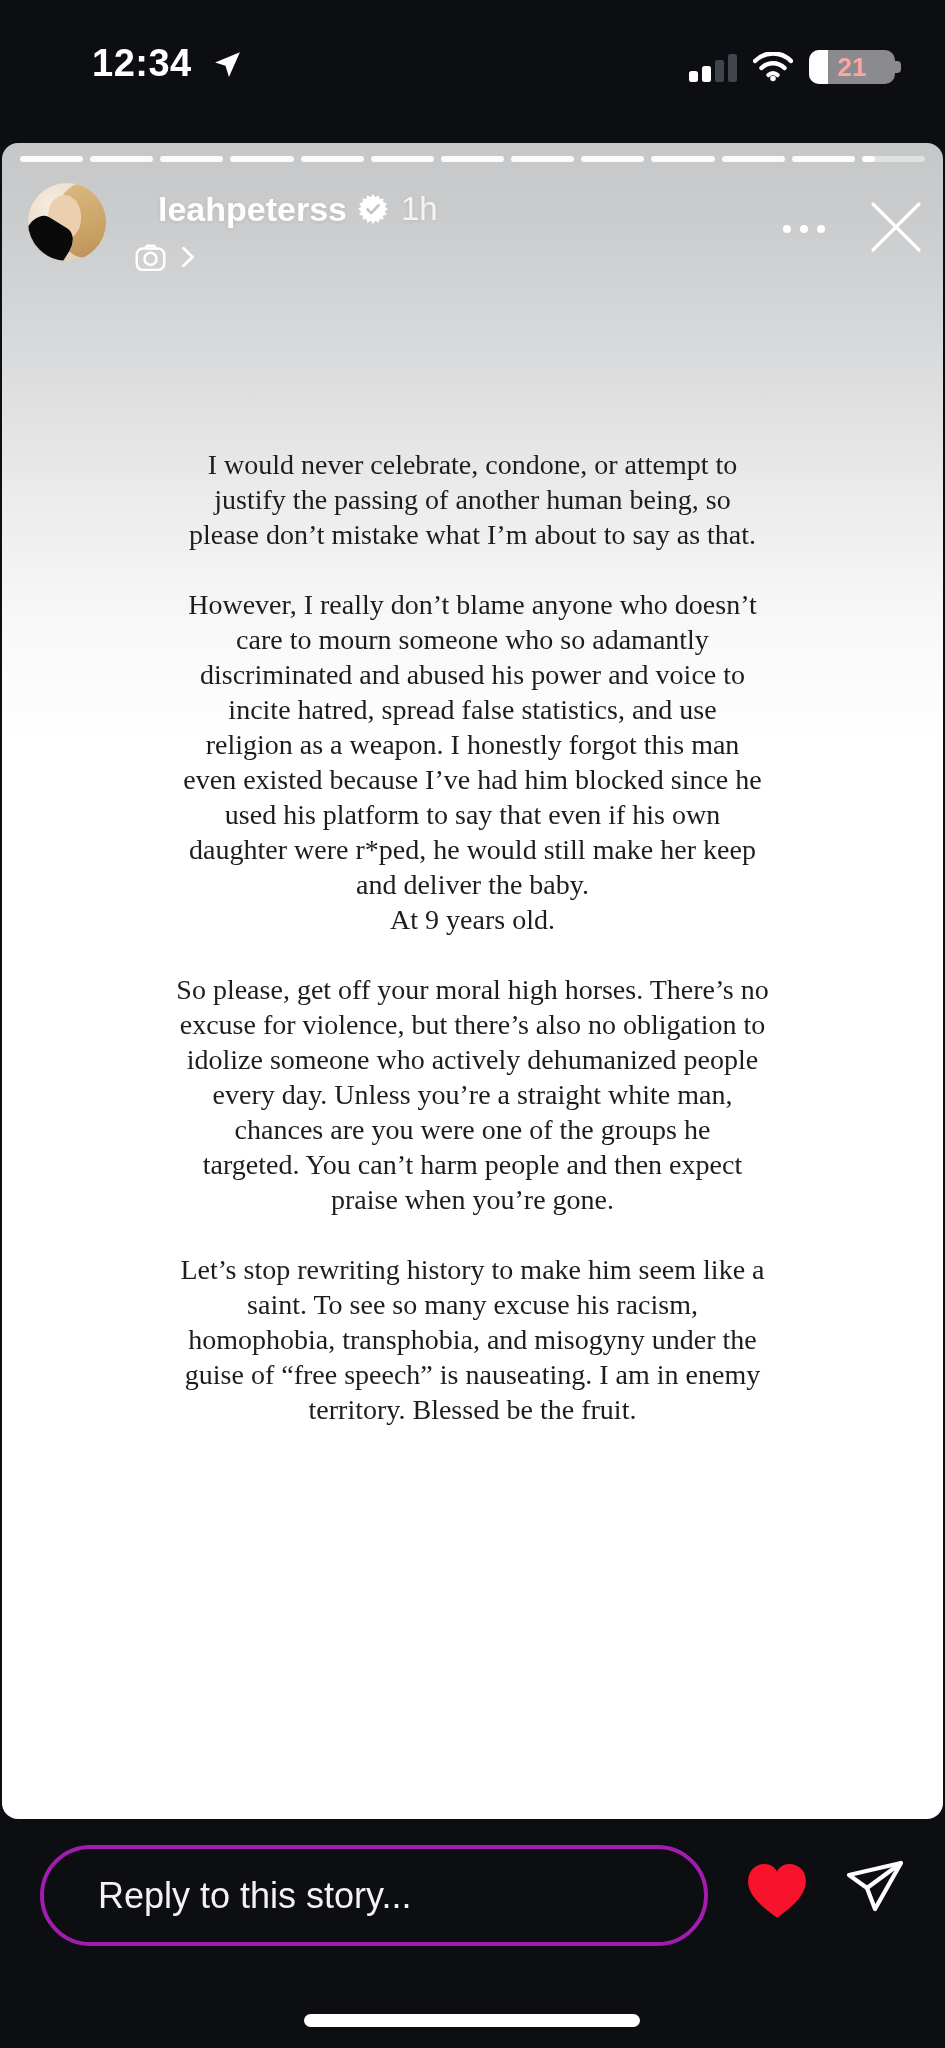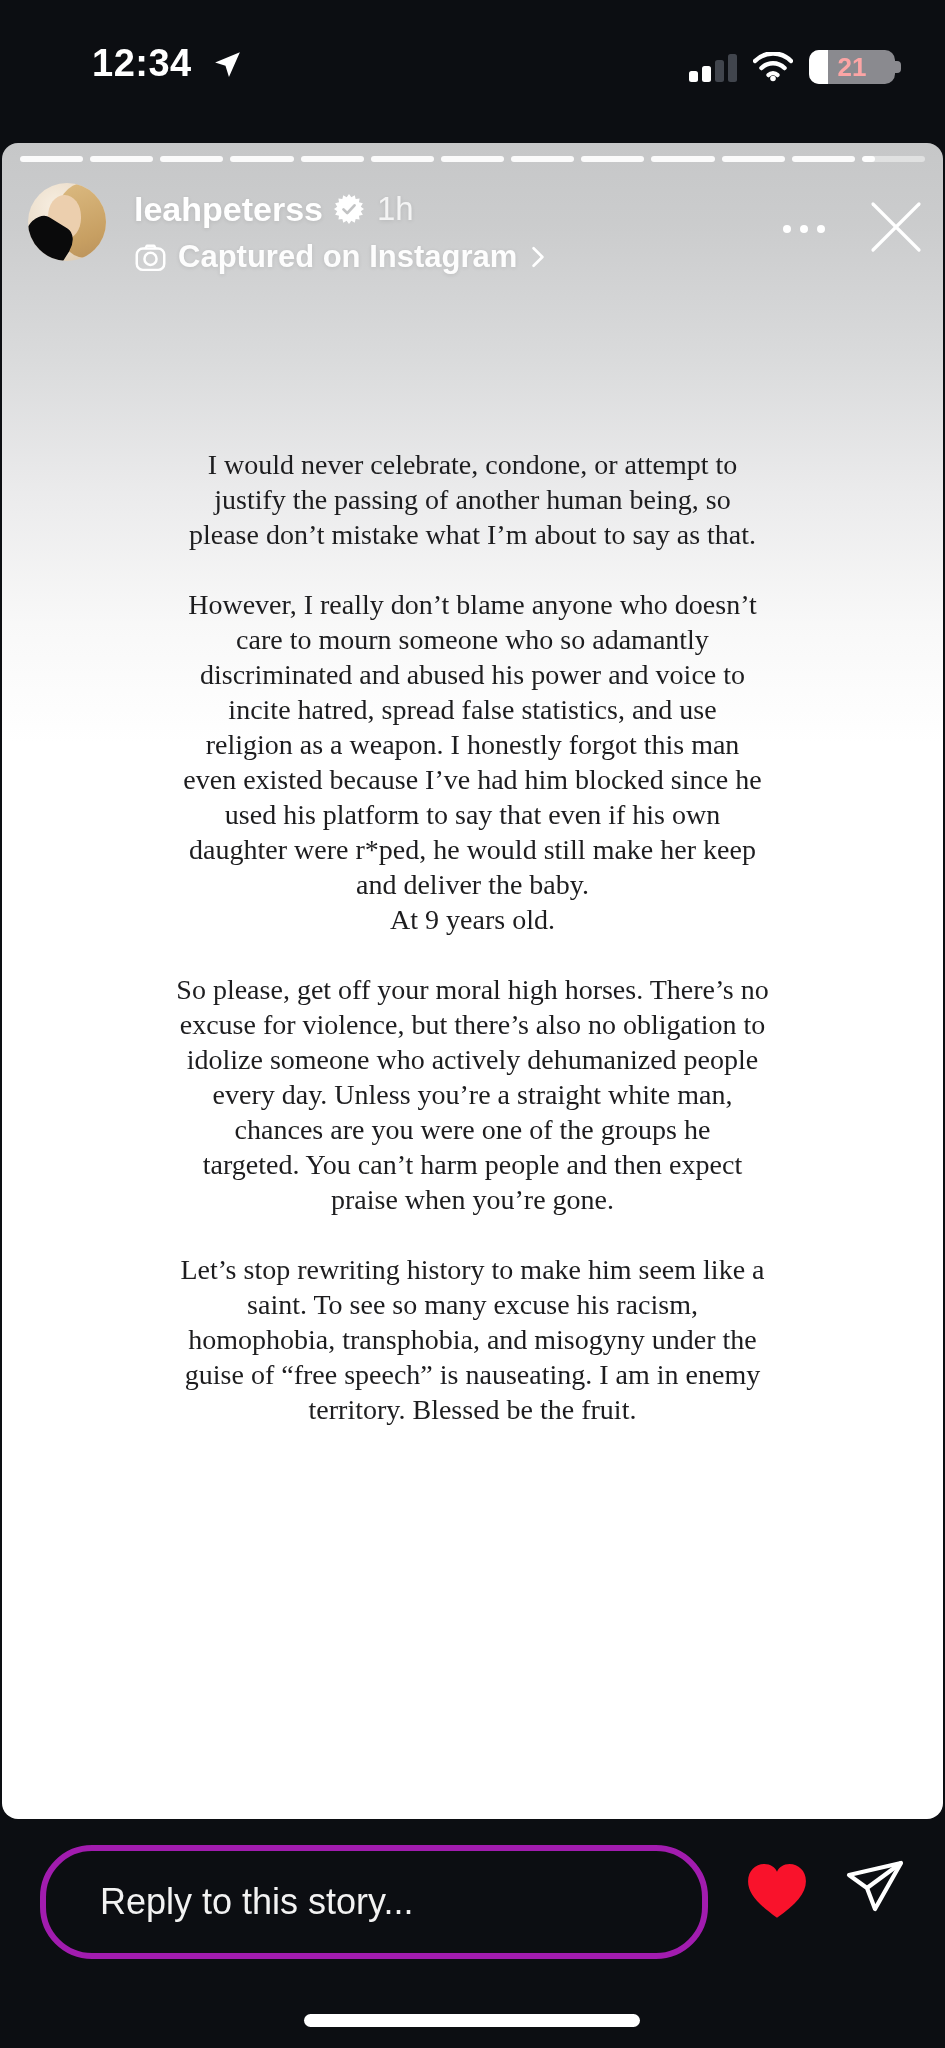--- a/index.html
+++ b/index.html
@@ -39,21 +39,21 @@
   .seg.current{background:rgba(255,255,255,0.45);overflow:hidden;position:relative;}
   .segfill{position:absolute;left:0;top:0;height:100%;background:rgba(255,255,255,0.95);border-radius:3px;}
   
   .avatar{position:absolute;left:26px;top:40px;width:78px;height:78px;border-radius:50%;overflow:hidden;
     background:radial-gradient(circle at 35% 30%, #f7eee1 0%, #e9dac6 55%, #d8c2a4 100%);}
   .av-hair{position:absolute;right:-8%;top:0;width:72%;height:96%;border-radius:50% 48% 46% 54%;
     background:linear-gradient(160deg,#dcbb82 0%,#c79f62 70%,#b8905a 100%);}
   .av-face{position:absolute;left:26%;top:16%;width:42%;height:56%;border-radius:50% 50% 48% 52%;background:#eccfae;}
   .av-sleeve{position:absolute;left:-14%;bottom:-30%;width:62%;height:85%;background:#0a0a0b;border-radius:28%;transform:rotate(32deg);}
   .hdr-text{position:absolute;left:132px;top:44px;color:#fff;text-shadow:0 1px 4px rgba(0,0,0,0.10);}
-  .name-row{display:flex;align-items:center;gap:11px;height:44px;}
+  .name-row{display:flex;align-items:center;gap:11px;height:44px;margin-left:24px;}
   .username{font-size:34px;font-weight:700;color:#fff;}
   .verified{width:30px;height:30px;display:block;}
   .timestamp{font-size:33px;font-weight:400;color:rgba(255,255,255,0.82);margin-left:2px;}
   .attr-row{display:flex;align-items:center;gap:11px;height:44px;margin-top:4px;}
   .cam-icon{width:33px;height:33px;display:block;}
   .attr-label{font-size:31px;font-weight:600;color:rgba(255,255,255,0.97);}
   .chev-icon{width:16px;height:22px;display:block;margin-left:2px;}
   .more-btn{position:absolute;left:776px;top:68px;width:52px;height:36px;display:flex;align-items:center;justify-content:center;gap:9px;background:none;border:none;cursor:pointer;padding:0;}
   .dot{width:8px;height:8px;border-radius:50%;background:#fff;}
   .close-btn{position:absolute;left:858px;top:48px;width:72px;height:72px;background:none;border:none;cursor:pointer;padding:0;display:flex;align-items:center;justify-content:center;}
@@ -61,22 +61,22 @@
   
   .story-text{
     position:absolute;left:56px;right:56px;top:304px;
     text-align:center;color:#1d1d1f;
     font-family:"Liberation Serif","DejaVu Serif",serif;
     font-size:28px;line-height:35px;
   }
   .story-text p{margin:0 0 35px 0;white-space:pre-line;}
   
   .reply-pill{
-    position:absolute;left:40px;top:1845px;width:668px;height:114px;
-    border:6px solid #a21caf;border-radius:52px;background:transparent;box-sizing:border-box;
+    position:absolute;left:40px;top:1845px;width:668px;height:101px;
+    border:4px solid #a21caf;border-radius:52px;background:transparent;box-sizing:border-box;
     display:flex;align-items:center;
   }
   .reply-input{
     width:100%;height:90%;background:transparent;border:none;outline:none;
     padding:0 40px 0 54px;font-size:36px;color:#fff;font-family:"Liberation Sans",sans-serif;
   }
   .reply-input::placeholder{color:#f2f2f2;opacity:1;}
   .icon-btn{position:absolute;background:none;border:none;padding:0;cursor:pointer;}
   .heart-btn{left:746px;top:1862px;width:62px;height:60px;}
   .share-btn{left:842px;top:1860px;width:66px;height:62px;}
@@ -150,21 +150,20 @@
         <path d="M7.6 12.3 L10.6 15.3 L16.4 9.1" stroke="#c2c3c4" stroke-width="2.2" fill="none" stroke-linecap="round" stroke-linejoin="round"></path>
       </svg>
       <span class="timestamp">1h</span>
     </div>
     <div class="attr-row">
       <svg class="cam-icon" viewBox="0 0 24 24">
         <rect x="2" y="5.5" width="20" height="15.5" rx="4.5" stroke="#fff" stroke-width="1.8" fill="none"></rect>
         <circle cx="12" cy="13" r="4.4" stroke="#fff" stroke-width="1.8" fill="none"></circle>
         <path d="M8.2 5.5 L9.4 3.4 L14.6 3.4 L15.8 5.5" stroke="#fff" stroke-width="1.8" fill="none" stroke-linejoin="round"></path>
       </svg>
-      <span class="attr-label">Captured on Instagram</span>
       <svg class="chev-icon" viewBox="0 0 12 20">
         <polyline points="2,2 10,10 2,18" stroke="#fff" stroke-width="2.4" fill="none" stroke-linecap="round" stroke-linejoin="round"></polyline>
       </svg>
     </div>
   </div>
 
   <button class="more-btn" aria-label="more options">
     <span class="dot"></span>
     <span class="dot"></span>
     <span class="dot"></span>

